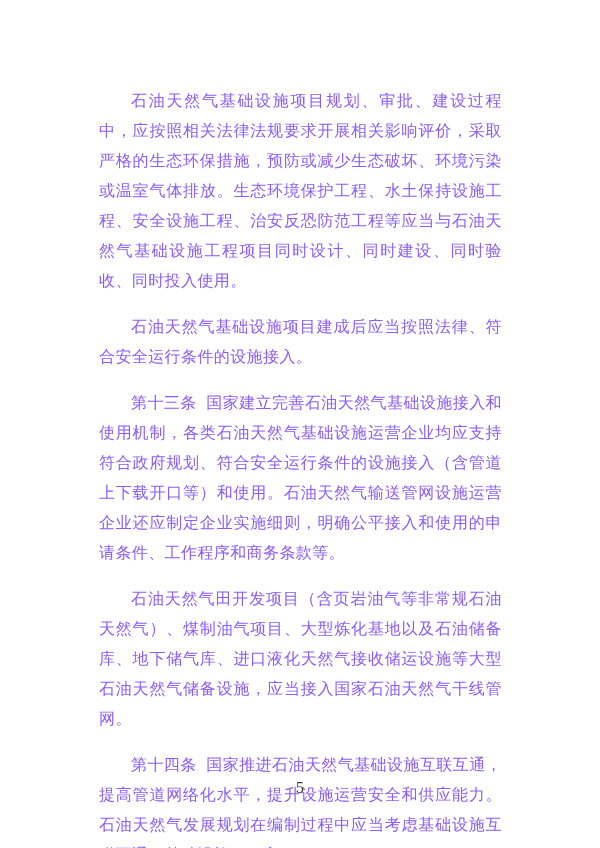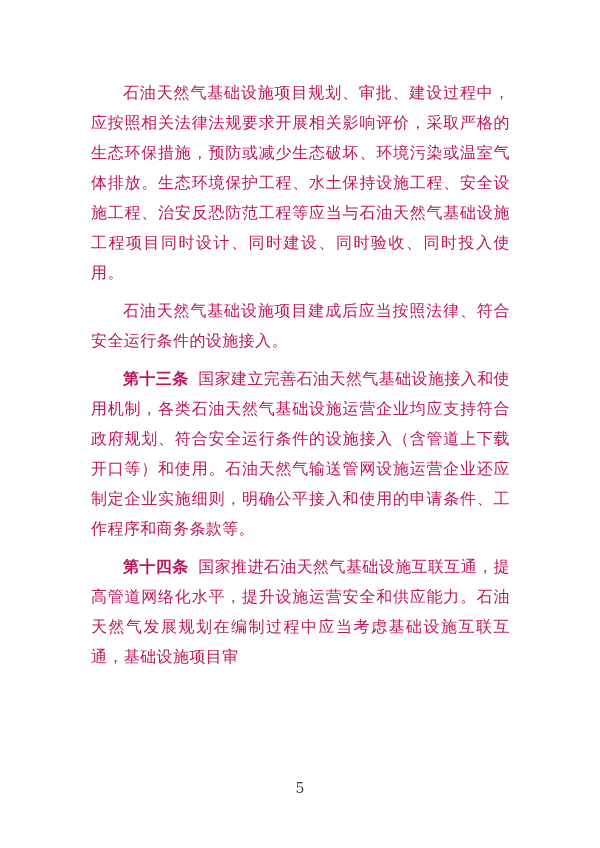--- a/index.html
+++ b/index.html
@@ -16,32 +16,32 @@
     overflow: hidden;
     font-family: "DejaVu Serif", "Liberation Serif", serif;
   }
   .content {
     position: absolute;
     left: 83px;
     top: 70px;
     width: 435px;
   }
   p.para {
-    margin: 8px;
+    margin: 16px;
     padding: 0;
     font-size: 16px;
     line-height: 30px;
-    color: #be185d;
+    color: #8b5cf6;
     text-align: justify;
     text-indent: 2em;
     letter-spacing: 0.4px;
     word-break: break-all;
   }
   .article-label {
-    font-weight: bold;
+    font-weight: normal;
   }
   .article-label:not(:empty) {
     margin-right: 0.6em;
   }
   .page-footer {
     position: absolute;
     left: 0;
     right: 0;
     top: 778px;
     text-align: center;
@@ -53,18 +53,19 @@
   }
 </style>
 </head>
 <body>
 
 <div class="page">
   <div class="content">
     <p class="para"><span class="article-label"></span><span>石油天然气基础设施项目规划、审批、建设过程中，应按照相关法律法规要求开展相关影响评价，采取严格的生态环保措施，预防或减少生态破坏、环境污染或温室气体排放。生态环境保护工程、水土保持设施工程、安全设施工程、治安反恐防范工程等应当与石油天然气基础设施工程项目同时设计、同时建设、同时验收、同时投入使用。</span></p>
     <p class="para"><span class="article-label"></span><span>石油天然气基础设施项目建成后应当按照法律、符合安全运行条件的设施接入。</span></p>
     <p class="para"><span class="article-label">第十三条</span><span>国家建立完善石油天然气基础设施接入和使用机制，各类石油天然气基础设施运营企业均应支持符合政府规划、符合安全运行条件的设施接入（含管道上下载开口等）和使用。石油天然气输送管网设施运营企业还应制定企业实施细则，明确公平接入和使用的申请条件、工作程序和商务条款等。</span></p>
+    <p class="para"><span class="article-label"></span><span>石油天然气田开发项目（含页岩油气等非常规石油天然气）、煤制油气项目、大型炼化基地以及石油储备库、地下储气库、进口液化天然气接收储运设施等大型石油天然气储备设施，应当接入国家石油天然气干线管网。</span></p>
     <p class="para"><span class="article-label">第十四条</span><span>国家推进石油天然气基础设施互联互通，提高管道网络化水平，提升设施运营安全和供应能力。石油天然气发展规划在编制过程中应当考虑基础设施互联互通，基础设施项目审</span></p>
   </div>
   <div class="page-footer">
     <span class="page-number">5</span>
   </div>
 </div>
 
 </body></html>

